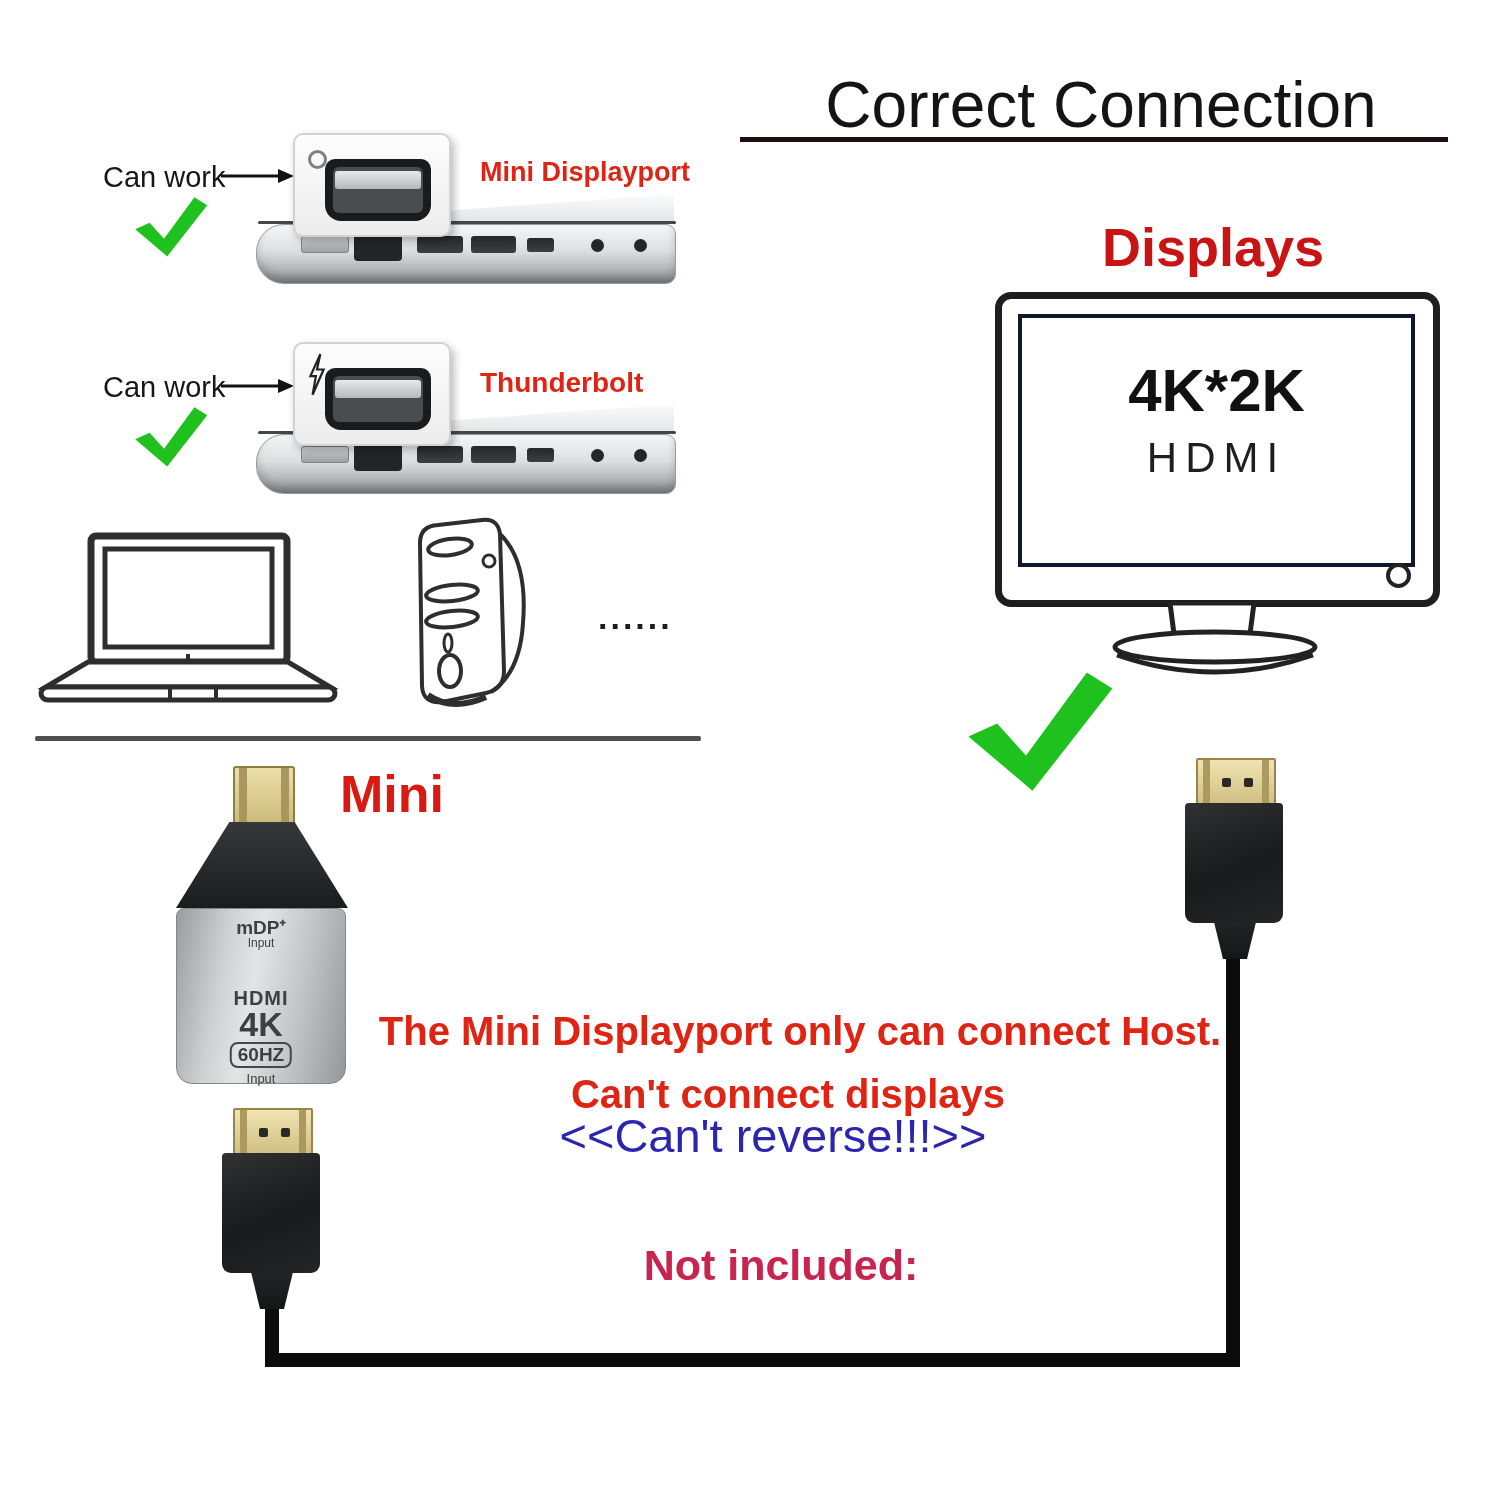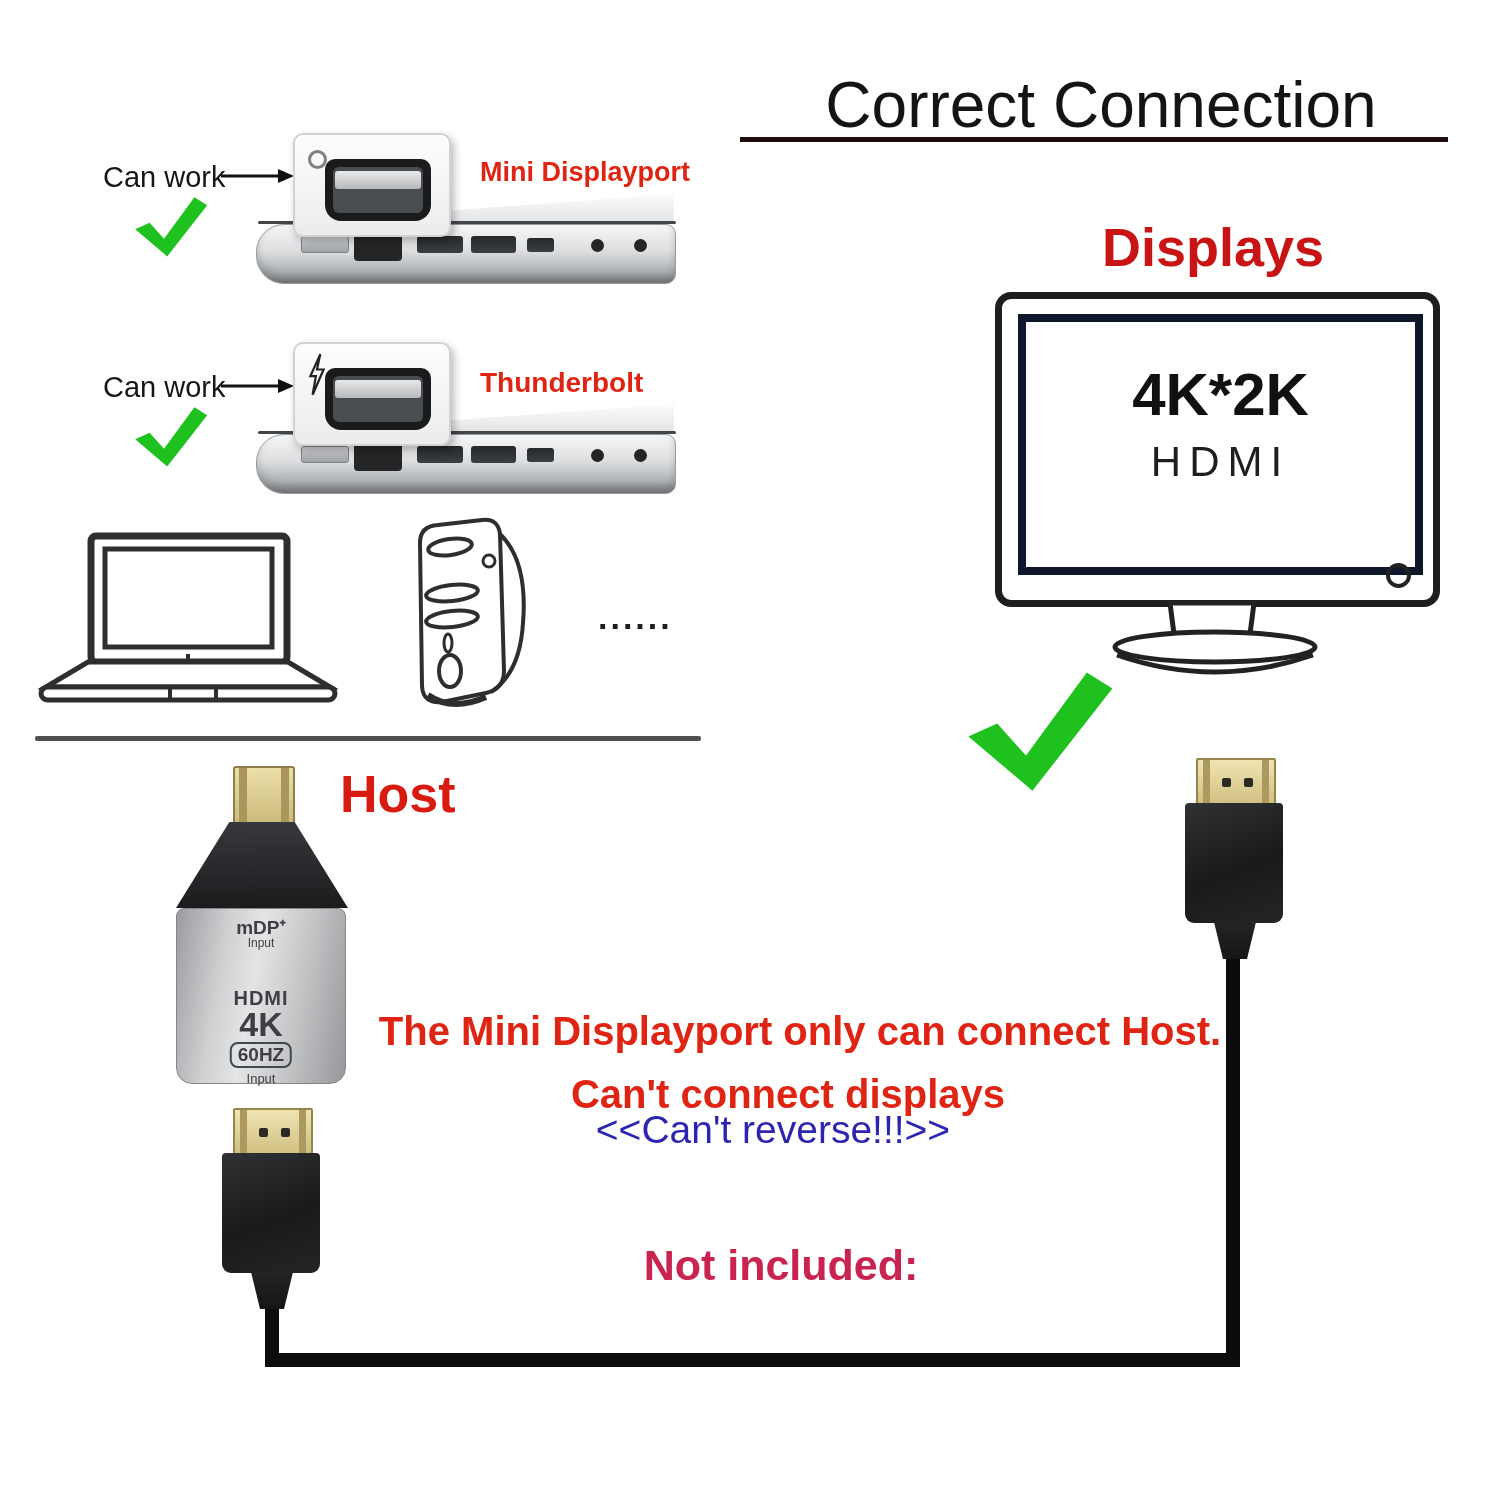--- a/index.html
+++ b/index.html
@@ -43,31 +43,31 @@
   
   .dots{font-size:34px;font-weight:700;letter-spacing:3px;color:#1d1d1d;}
   .divider{position:absolute;left:35px;top:736px;width:666px;height:5px;background:#4f4f4f;border-radius:2px;}
 
   
   .title{font-size:64px;font-weight:400;color:#141414;letter-spacing:0px;}
   .title-underline{position:absolute;left:740px;top:137px;width:708px;height:5px;background:#200d0d;}
   .displays-heading{font-size:54px;font-weight:700;color:#c81414;}
   .monitor{position:absolute;left:995px;top:292px;width:445px;height:315px;
            border:7px solid #1e1e1e;border-radius:16px;background:#fff;box-sizing:border-box;}
-  .mon-screen{position:absolute;left:16px;top:15px;width:389px;height:245px;border:8px solid #0f172a;background:#fff;}
+  .mon-screen{position:absolute;left:16px;top:15px;width:389px;height:245px;border:4px solid #0f172a;background:#fff;}
   .mon-res{position:absolute;left:50%;transform:translateX(-50%);top:38px;font-size:60px;font-weight:700;color:#111;white-space:nowrap;}
   .mon-type{position:absolute;left:50%;transform:translateX(-50%);top:116px;font-size:42px;font-weight:400;
             letter-spacing:8px;color:#1e1e1e;white-space:nowrap;}
   .mon-power{position:absolute;right:22px;bottom:12px;width:17px;height:17px;border:4px solid #222;border-radius:50%;}
 
   .host-heading{font-size:52px;font-weight:700;color:#d81a10;}
 
   
   .red-note{font-size:40px;font-weight:700;color:#e02413;margin-top:19px;}
-  .blue-note{font-size:39px;font-weight:500;color:#2b25b0;}
+  .blue-note{font-size:47px;font-weight:500;color:#2b25b0;}
   .not-included{font-size:43px;font-weight:700;color:#c92350;}
   .cable-label{font-size:42px;font-weight:500;color:#141414;}
 
   
   .hdmi{position:absolute;width:100px;height:205px;}
   .hdmi-tip{position:absolute;left:11px;top:0;width:76px;height:47px;
             background:linear-gradient(#f0e4b2,#cdbc7e);border:2px solid #97854c;border-radius:2px;}
   .hdmi-bar-l{position:absolute;left:5px;top:0;bottom:0;width:7px;background:#ab995e;}
   .hdmi-bar-r{position:absolute;right:5px;top:0;bottom:0;width:7px;background:#ab995e;}
   .hdmi-pin{position:absolute;top:18px;width:9px;height:9px;background:#2a2a22;border-radius:2px;}
@@ -243,21 +243,21 @@
     <div class="hdmi-tip">
       <div class="hdmi-bar-l"></div>
       <div class="hdmi-bar-r"></div>
       <div class="hdmi-pin" style="left:24px;"></div>
       <div class="hdmi-pin" style="left:46px;"></div>
     </div>
     <div class="hdmi-body"></div>
     <div class="hdmi-neck"></div>
   </div>
 
-  <div class="abs host-heading nowrap" style="left:340px;top:764px;">Host</div>
+  <div class="abs host-heading nowrap" style="left:340px;top:764px;">Mini</div>
 
   <div class="adapter">
     <div class="ad-tip">
       <div class="ad-tip-bar-l"></div>
       <div class="ad-tip-bar-r"></div>
     </div>
     <div class="ad-neck"></div>
     <div class="ad-body">
       <div class="ad-txt ad-t1">mDP⁺</div>
       <div class="ad-txt ad-t2">Input</div>

